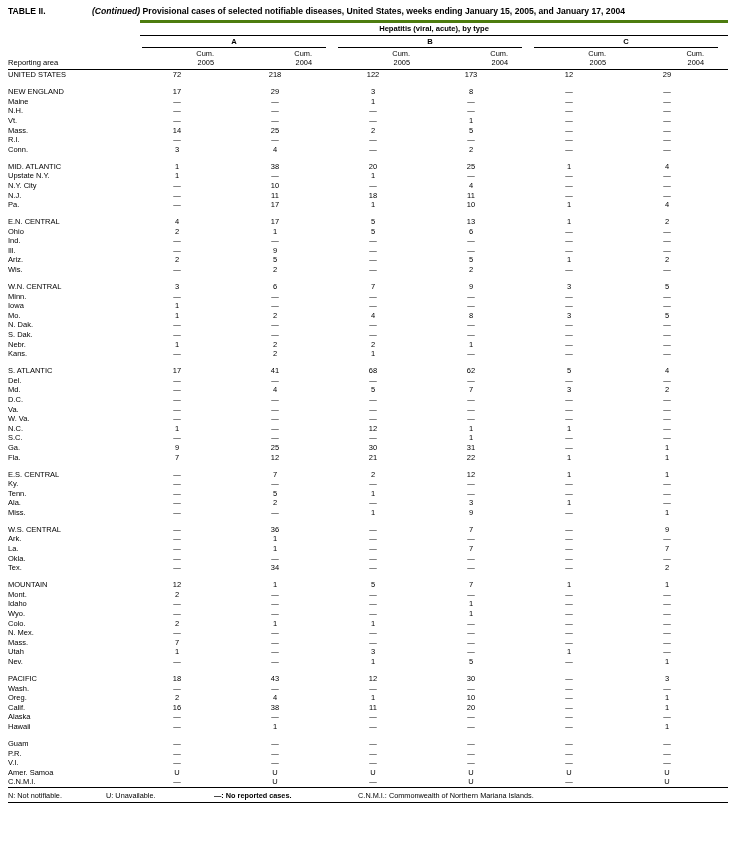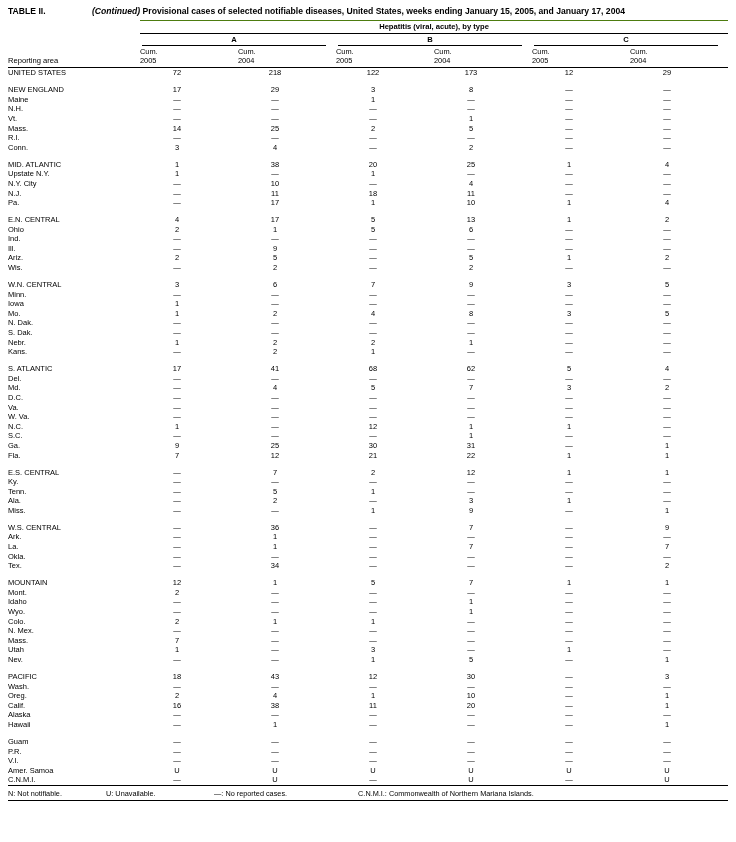--- a/index.html
+++ b/index.html
@@ -32,37 +32,37 @@
     vertical-align: bottom;
     font-size: 7.6px;
     border-bottom: 1px solid #000;
     padding-bottom: 2px;
     margin-left: 16px;
   }
   th.group-hdr {
     font-size: 7.6px;
     font-weight: bold;
     text-align: center;
-    border-top: 1px solid #4d7c0f;
+    border-top: 3px solid #4d7c0f;
     border-bottom: 1px solid #000;
     padding: 1px 0 2px 0;
   }
   th.sub-hdr { padding: 1px 0 0 0; vertical-align: bottom; }
   th.sub-hdr .rule {
     margin: 0 10px 0 2px;
     border-bottom: 1px solid #000;
     font-size: 7.6px;
     font-weight: bold;
     text-align: center;
     padding-bottom: 1px;
   }
   tr.cum-row th {
     font-size: 7.4px;
     line-height: 8.6px;
-    text-align: left;
+    text-align: right;
     vertical-align: bottom;
     border-bottom: 1px solid #000;
     padding: 2px 24px 2px 0;
   }
 
   tbody td {
     font-size: 7.5px;
     height: 9.6px;
     line-height: 9.6px;
     vertical-align: bottom;
@@ -77,21 +77,21 @@
   .footnotes { width: 720px; margin-top: 2px; }
   .legend {
     font-size: 7.3px;
     line-height: 9px;
     border-bottom: 1px solid #000;
     padding: 1px 0 2px 0;
   }
   .legend span { display: inline-block; }
   .legend .l0 { width: 96px; }
   .legend .l1 { width: 106px; }
-  .legend .l2 { width: 142px; }
+  .legend .l2 { width: 142px; font-weight: bold; }
   .note { font-size: 7.3px; line-height: 9px; padding-top: 2px; }
 </style>
 </head>
 <body>
 
 <div class="page">
 
   <div class="title">
     <span class="b">TABLE II.</span>
     <span class="bi">(Continued)</span>

